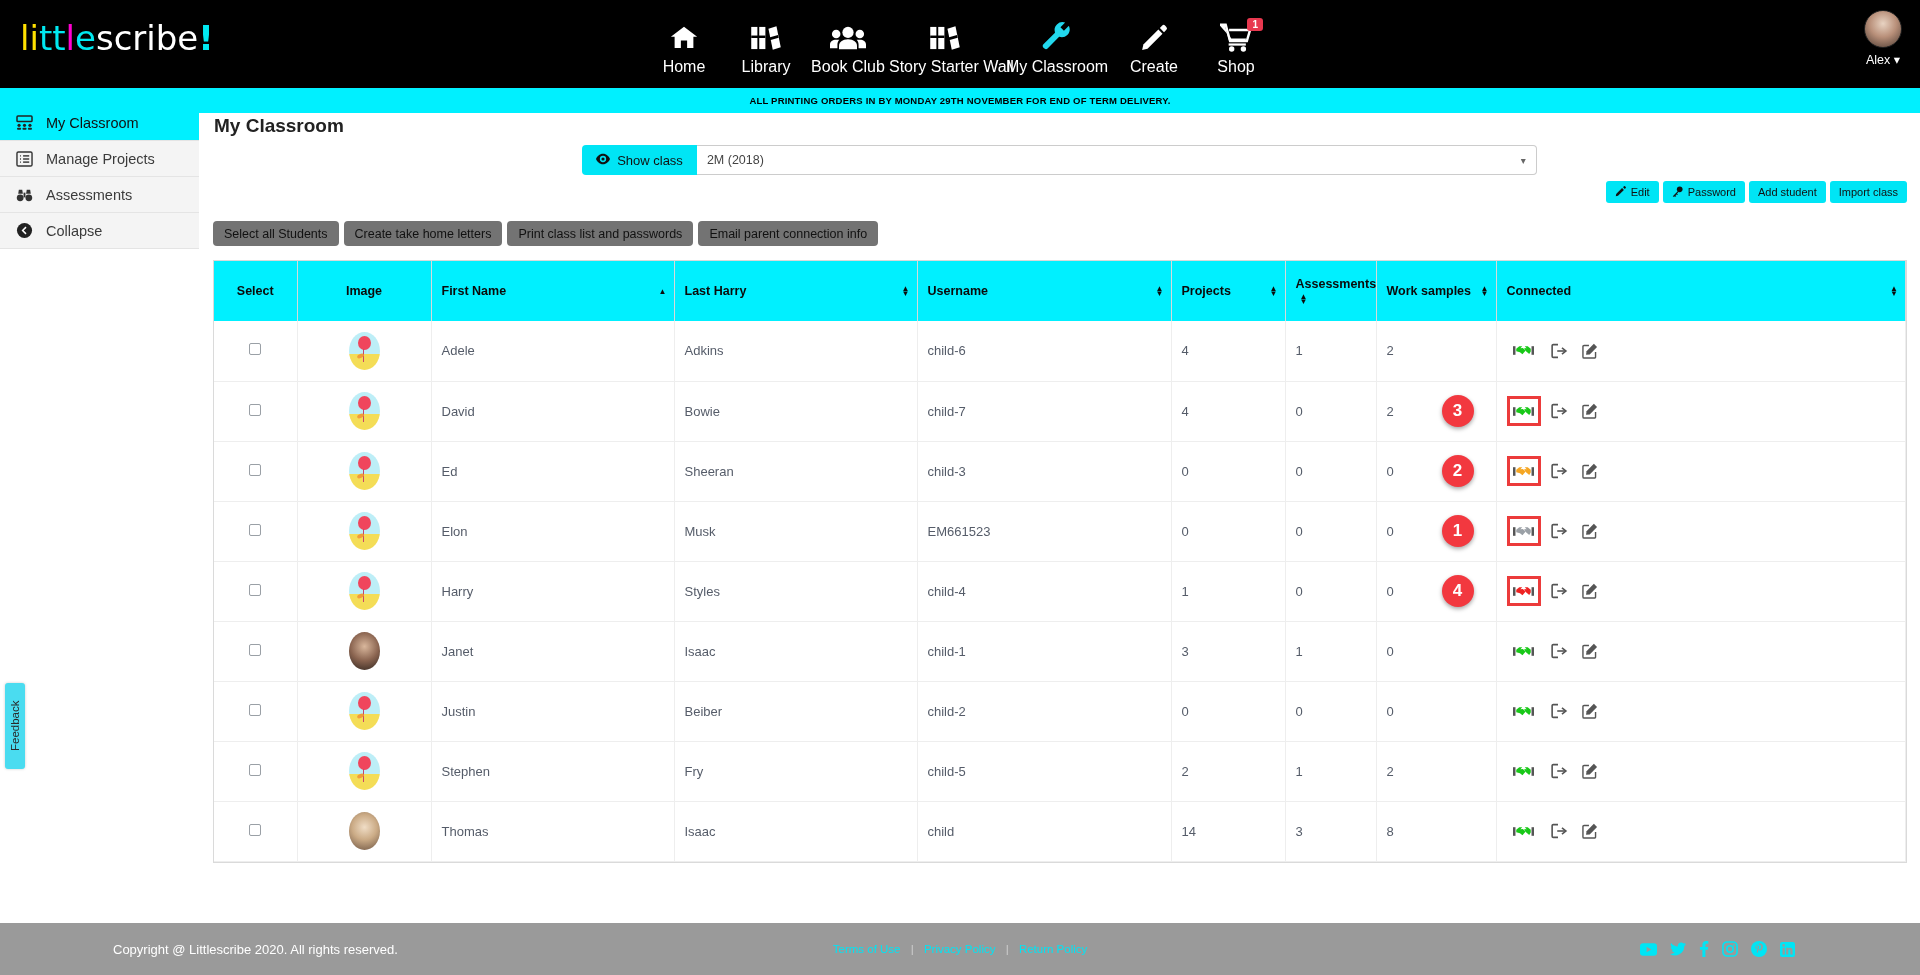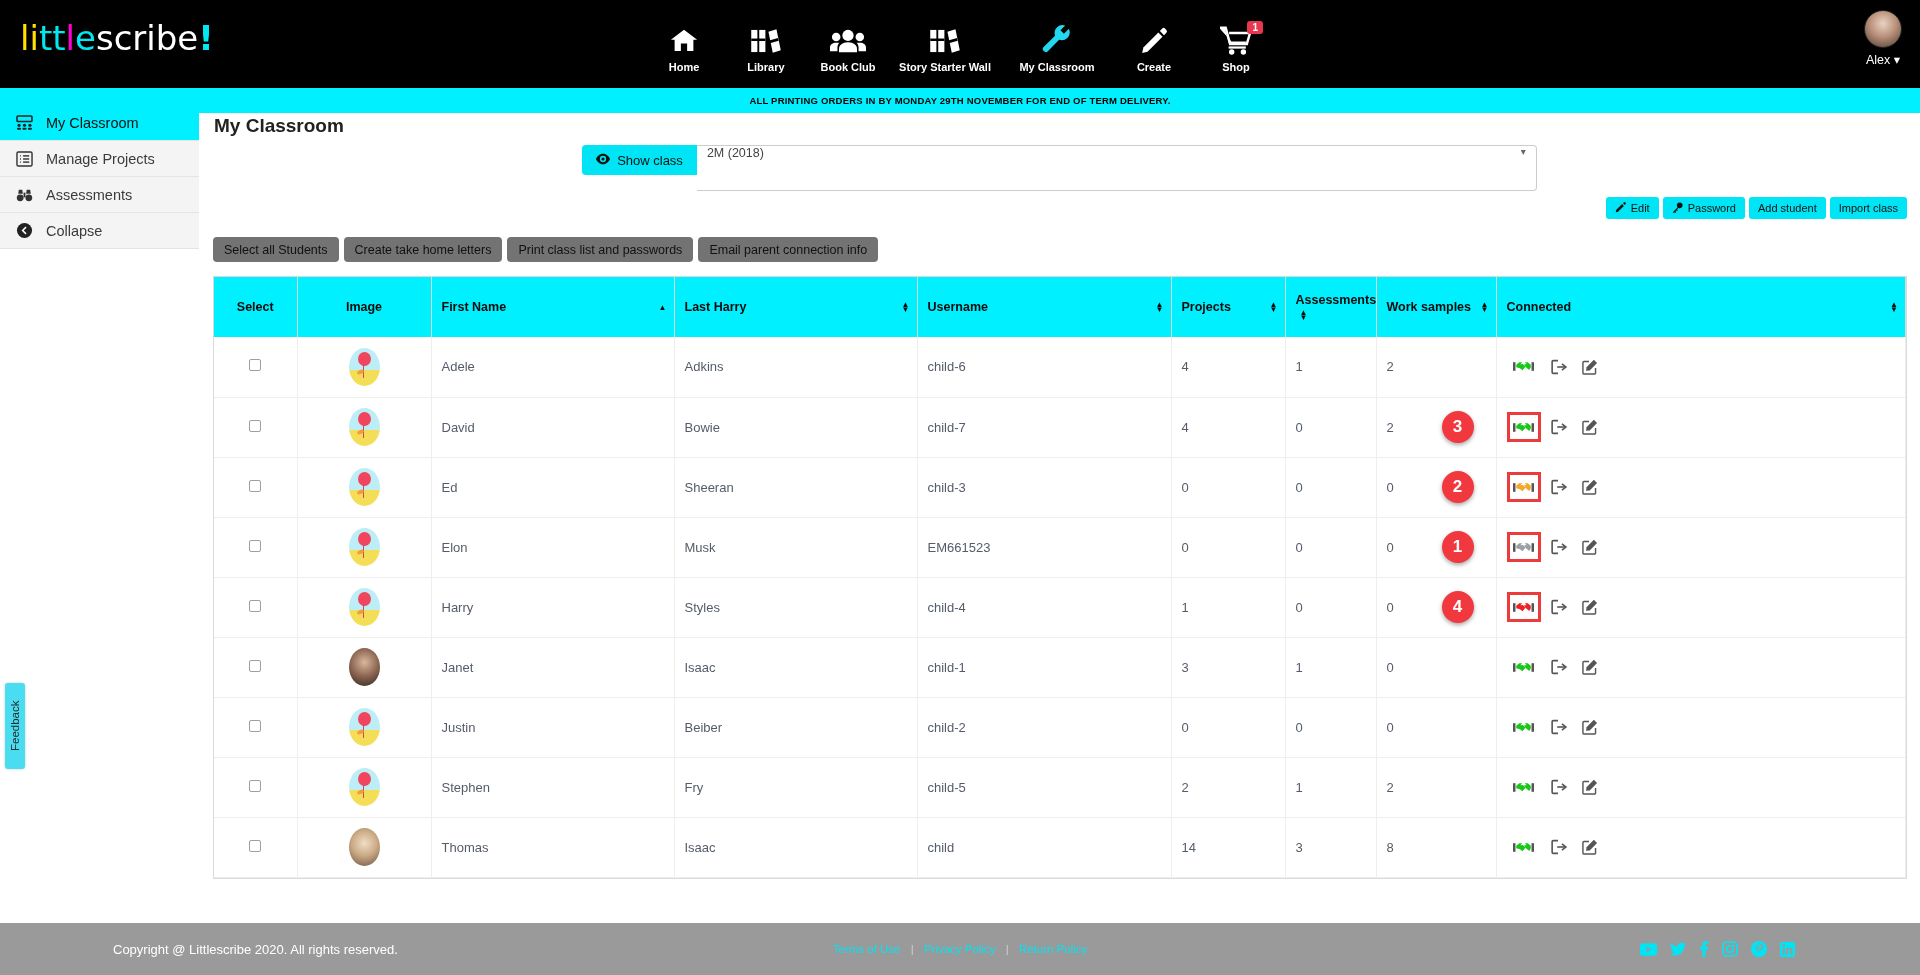--- a/index.html
+++ b/index.html
@@ -19,21 +19,21 @@
           font-family: "DejaVu Sans", sans-serif; white-space: nowrap; }
   .logo span { display: inline-block; }
   .l1 { color: #ffe000; } .l2 { color: #00e8f0; } .l3 { color: #ff00d0; }
   .l4 { color: #ffffff; } .l5 { color: #00e8f0; font-weight: bold; }
 
   .navitems { position: absolute; left: 50%; transform: translateX(-50%);
               display: flex; gap: 0px; height: 88px; align-items: center; }
   .navitem { width: 82px; text-align: center; color: #ffffff; cursor: pointer;
              position: relative; padding-top: 4px; }
   .navitem .ni { height: 36px; display: flex; align-items: flex-end; justify-content: center; }
-  .navitem .nl { font-size: 11px; margin-top: 5px; white-space: nowrap; font-weight: bold; }
+  .navitem .nl { font-size: 16px; margin-top: 5px; white-space: nowrap; }
   .navitem.wide { width: 112px; }
   .navitem svg { display: block; }
   .cart-badge {
     position: absolute; top: 5px; right: 14px; background: #e8384f; color: #fff;
     font-size: 10px; border-radius: 3px; padding: 1px 5px; font-weight: bold;
   }
   .user { position: absolute; right: 18px; top: 10px; text-align: center; cursor: pointer; }
   .avatar-top {
     width: 38px; height: 38px; border-radius: 50%; margin: 0 auto;
     background: radial-gradient(circle at 50% 35%, #e8d3c2 0%, #b9907a 45%, #4a3a31 100%);
@@ -70,23 +70,23 @@
   .main { position: absolute; left: 199px; top: 105px; right: 0; }
   .page-title { font-size: 19px; font-weight: bold; color: #222; margin: 10px 0 0 15px; }
 
   .classrow { display: flex; justify-content: center; margin-top: 8px; }
   .showclass {
     background: #00e5f5; color: #111; font-size: 13px; border: none; cursor: pointer;
     padding: 0 14px; height: 30px; border-radius: 4px 0 0 4px;
     display: flex; align-items: center; gap: 7px; font-weight: 500;
   }
   .classsel {
-    width: 840px; height: 46px; border: 1px solid #ccc; border-left: none;
+    width: 840px; height: 30px; border: 1px solid #ccc; border-left: none;
     border-radius: 0 4px 4px 0; background: #fff; font-size: 12.5px; color: #444;
-    display: flex; padding: 0 10px; position: relative; cursor: pointer;
+    display: flex; align-items: center; padding: 0 10px; position: relative; cursor: pointer;
   }
   .classsel .caret { position: absolute; right: 10px; color: #666; font-size: 10px; }
 
   .editrow { display: flex; justify-content: flex-end; gap: 4px; margin: 6px 13px 0 0; }
   .btn-cy {
     background: #00e5f5; color: #111; border: none; border-radius: 3px; cursor: pointer;
     font-size: 11px; height: 22px; padding: 0 9px; display: flex; align-items: center; gap: 5px;
   }
 
   .actionrow { display: flex; gap: 5px; margin: 18px 0 0 14px; }

